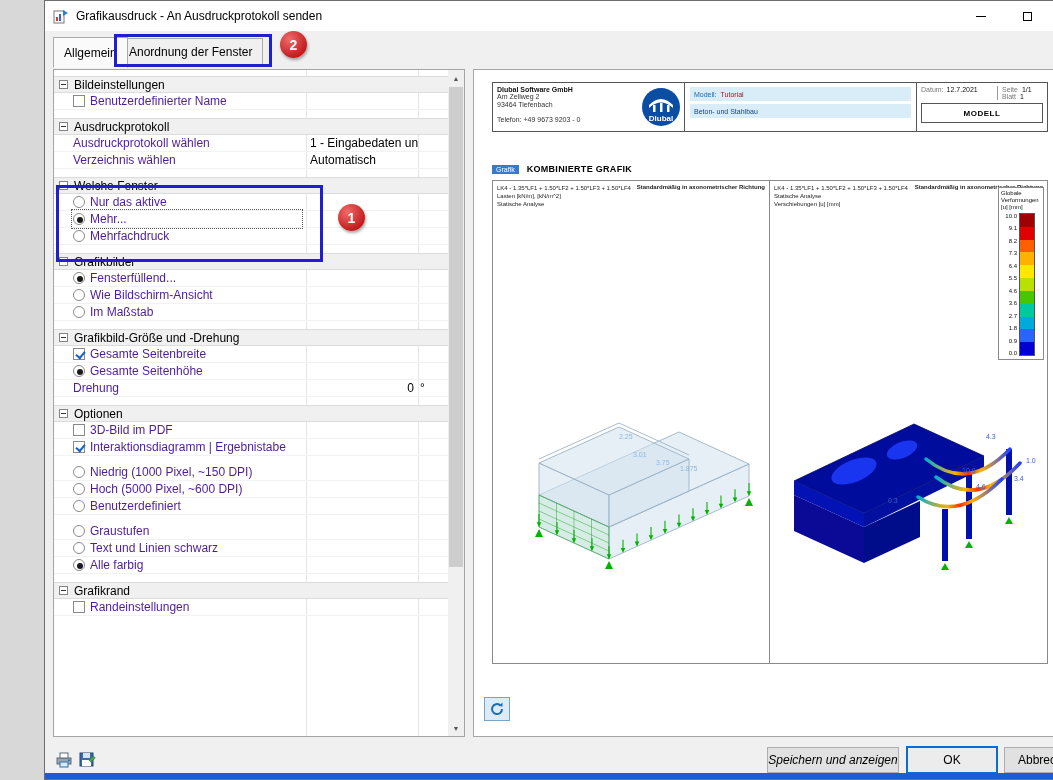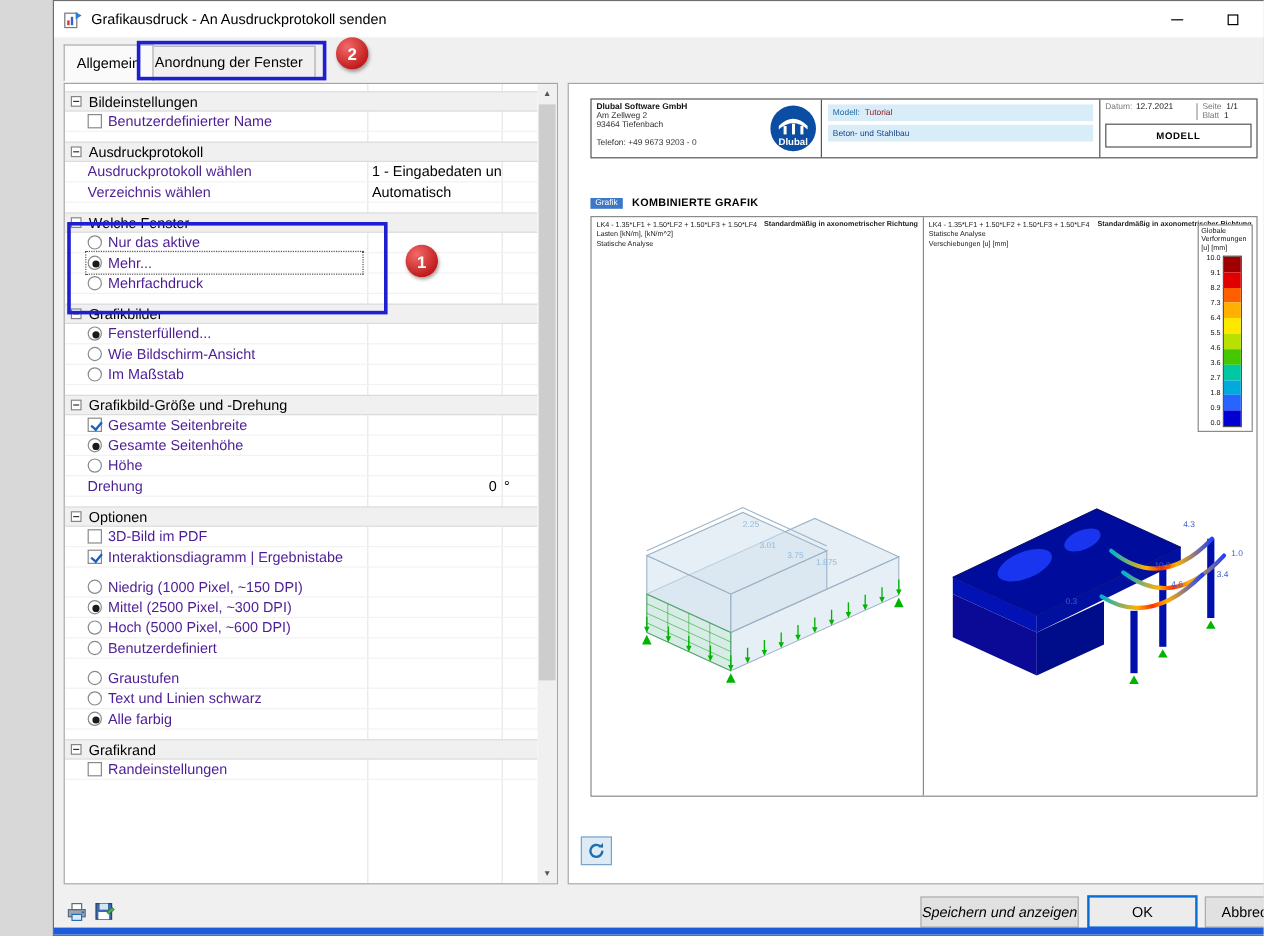--- a/index.html
+++ b/index.html
@@ -254,24 +254,20 @@
       </div>
       <div class="row">
         <span class="cb on"></span>
         <span class="lbl">Gesamte Seitenbreite</span>
       </div>
       <div class="row">
         <span class="radio on"></span>
         <span class="lbl">Gesamte Seitenhöhe</span>
       </div>
       <div class="row">
-        <span class="radio"></span>
-        <span class="lbl">Höhe</span>
-      </div>
-      <div class="row">
         <span class="lbl">Drehung</span>
         <span class="val num">0</span>
         <span class="unit">°</span>
       </div>
 
       <div class="spacer"></div>
       <div class="sec-h">
         <span class="treebox"></span>
         <span class="sec-t">Optionen</span>
       </div>
@@ -281,24 +277,20 @@
       </div>
       <div class="row">
         <span class="cb on"></span>
         <span class="lbl">Interaktionsdiagramm | Ergebnistabe</span>
       </div>
 
       <div class="spacer"></div>
       <div class="row">
         <span class="radio"></span>
         <span class="lbl">Niedrig (1000 Pixel, ~150 DPI)</span>
-      </div>
-      <div class="row">
-        <span class="radio on"></span>
-        <span class="lbl">Mittel (2500 Pixel, ~300 DPI)</span>
       </div>
       <div class="row">
         <span class="radio"></span>
         <span class="lbl">Hoch (5000 Pixel, ~600 DPI)</span>
       </div>
       <div class="row">
         <span class="radio"></span>
         <span class="lbl">Benutzerdefiniert</span>
       </div>
 

